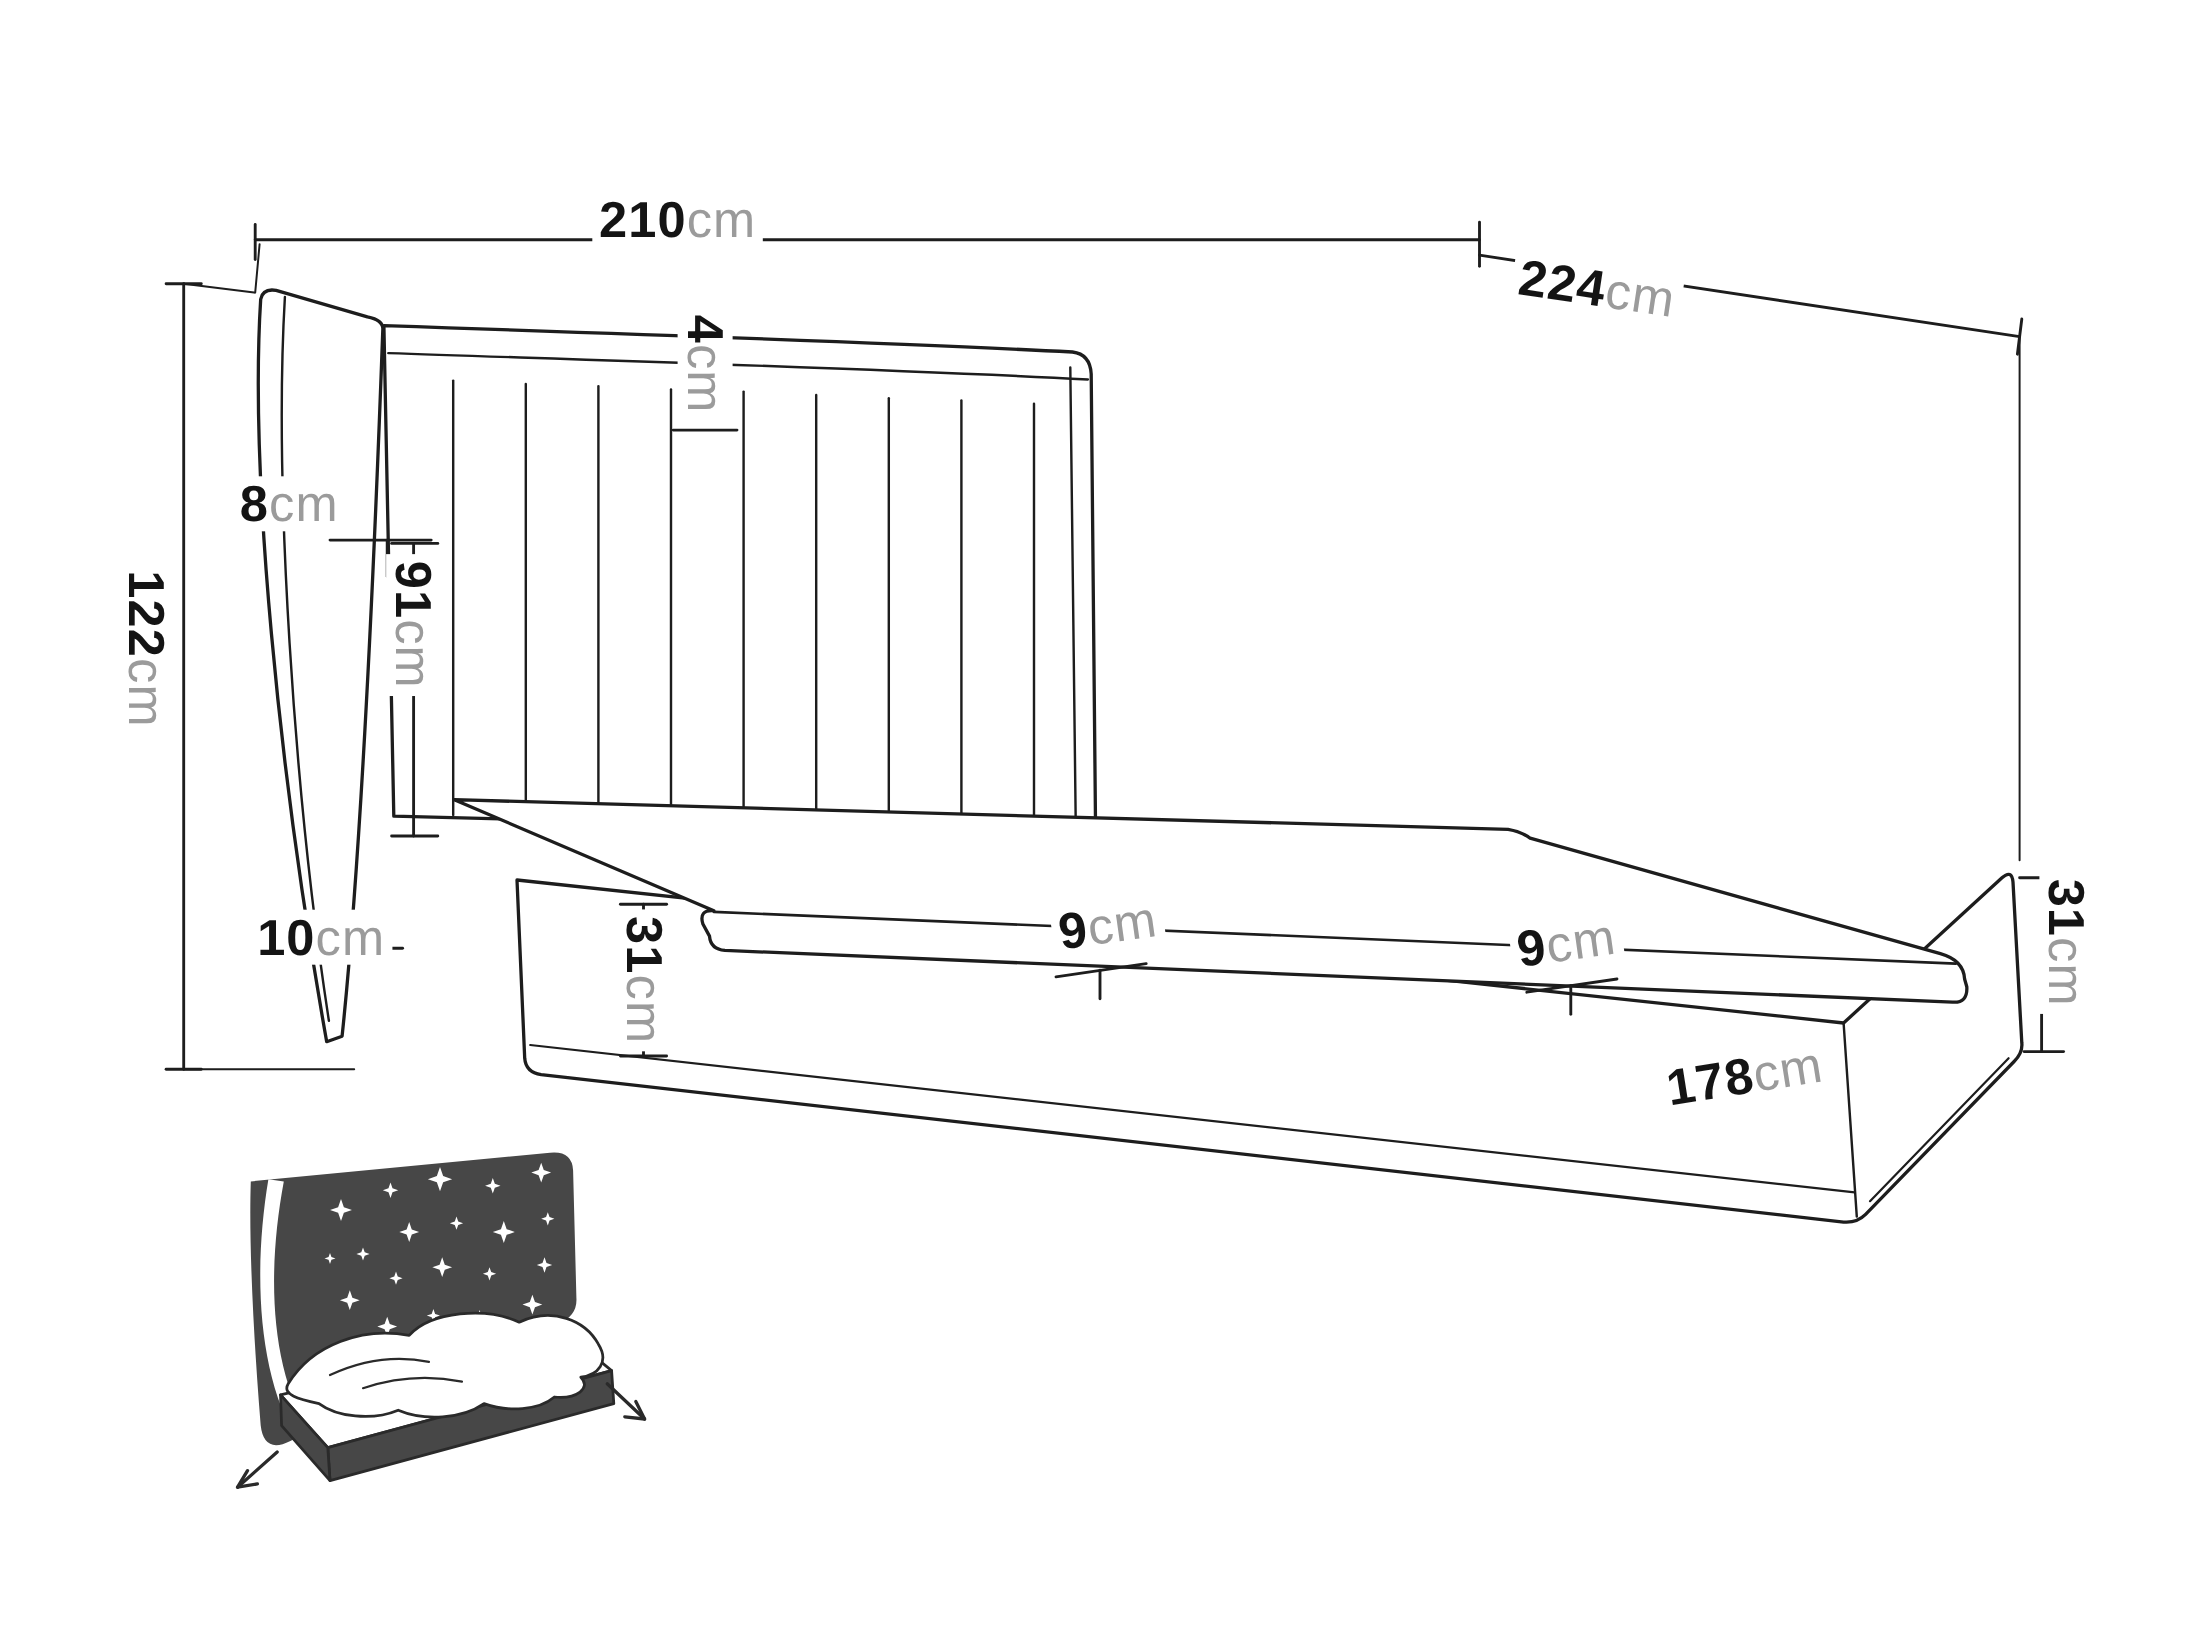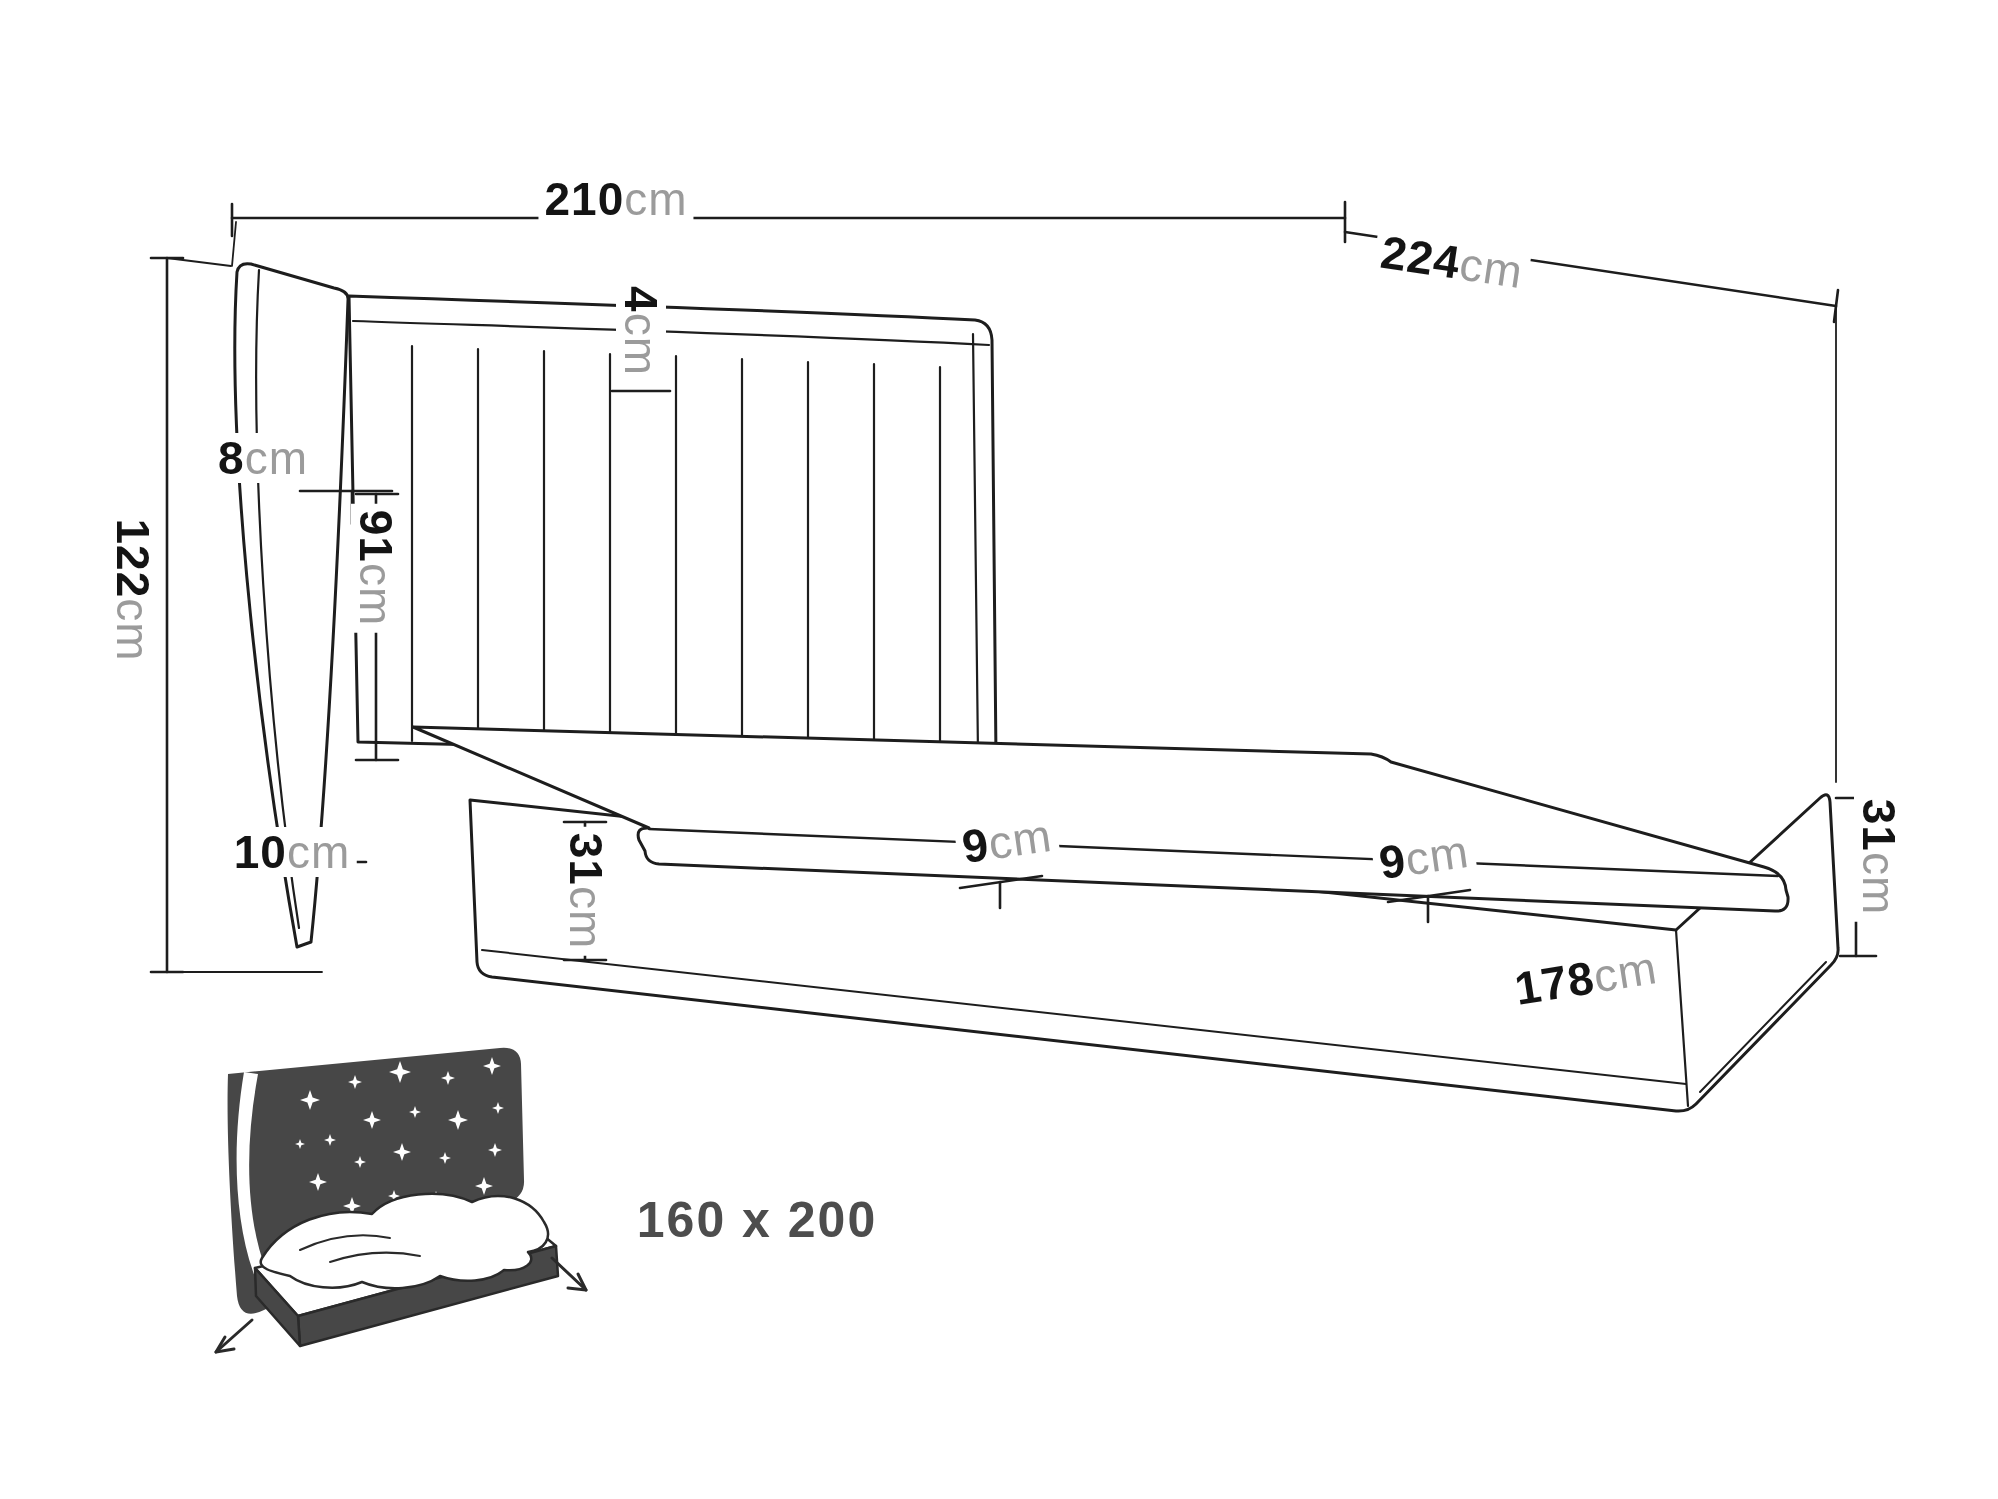--- a/index.html
+++ b/index.html
@@ -251,15 +251,14 @@
   </div>
 
   <div class="dim rot90" style="left:1879px;top:857px;">
     <span class="num">31</span><span class="unit">cm</span>
   </div>
 
   <div class="dim rot-9" style="left:1586px;top:978px;">
     <span class="num">178</span><span class="unit">cm</span>
   </div>
 
-  <div class="size-label" style="left:757px;top:1220px;">160 x 200</div>
 
 </div>
 
 </body></html>

